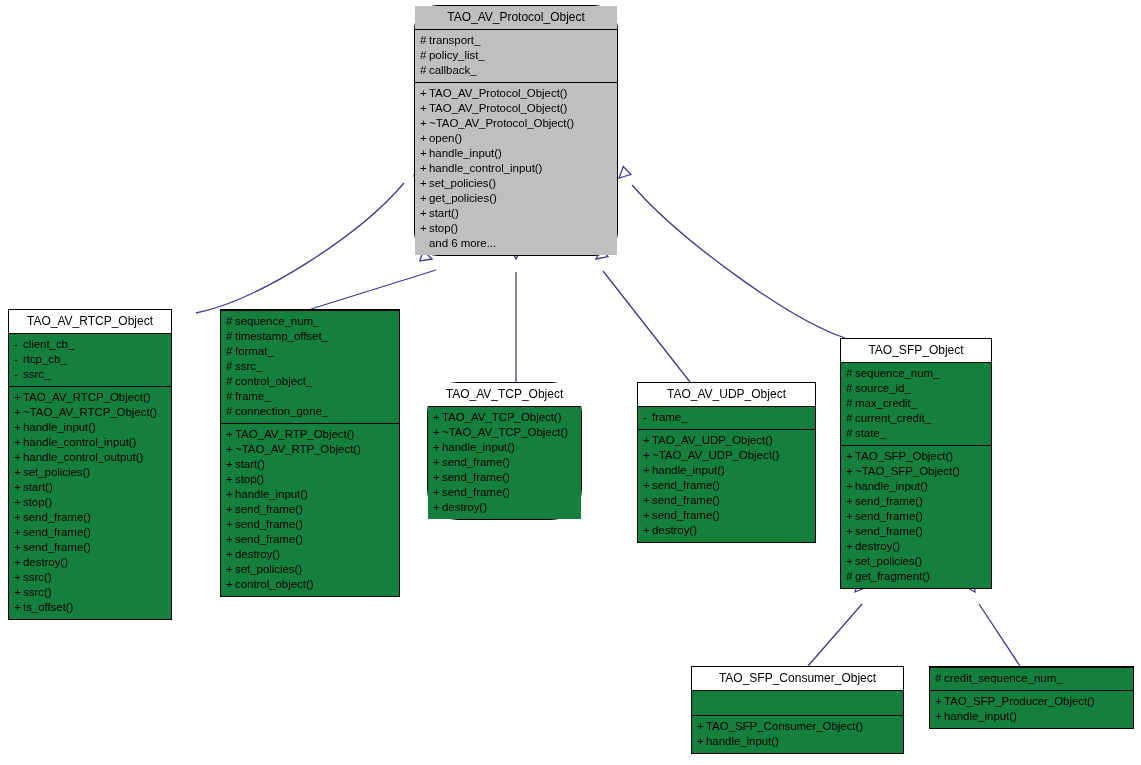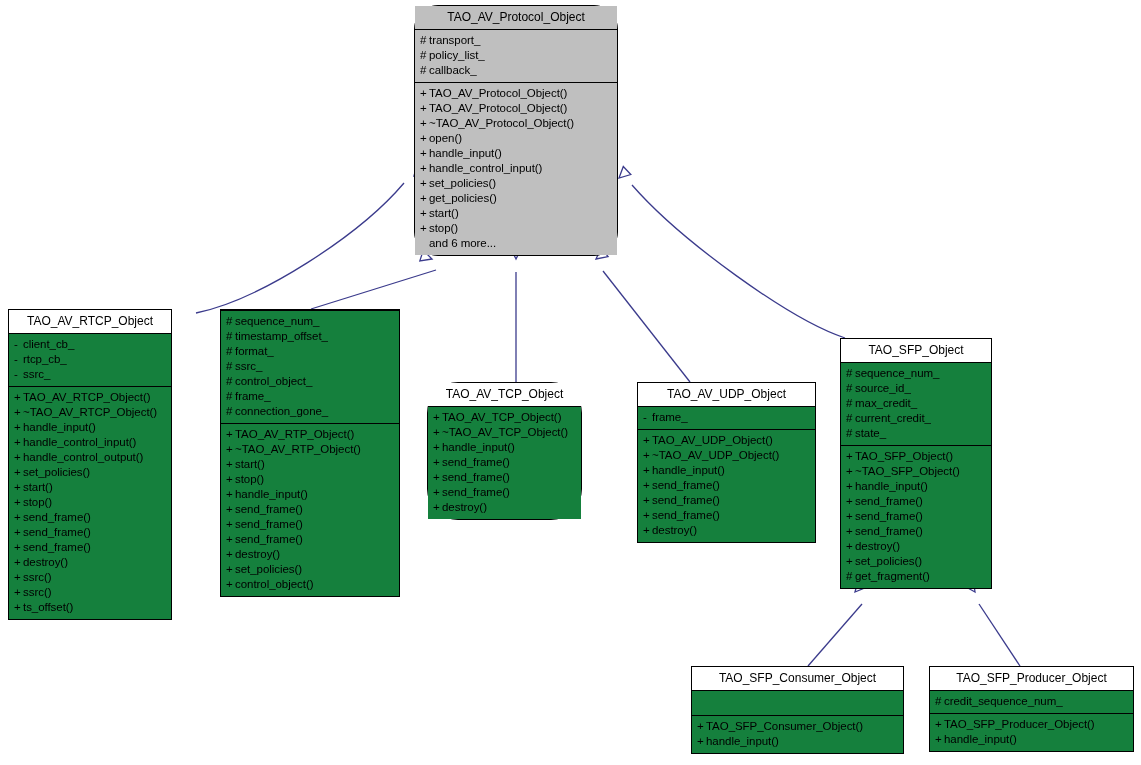--- a/index.html
+++ b/index.html
@@ -231,21 +231,20 @@
       </div>
       <div class="uml-node" style="left: 691px; top: 666px; width: 213px;">
         <div class="node-title">TAO_SFP_Consumer_Object</div>
         <div class="node-compartment empty"></div>
         <div class="node-compartment">
           <div class="member-row"><span class="member-vis">+</span><span class="member-name">TAO_SFP_Consumer_Object()</span></div>
           <div class="member-row"><span class="member-vis">+</span><span class="member-name">handle_input()</span></div>
         </div>
       </div>
       <div class="uml-node" style="left: 929px; top: 666px; width: 205px;">
-        <div class="node-title">TAO_SFP_Producer_Object</div>
         <div class="node-compartment">
           <div class="member-row"><span class="member-vis">#</span><span class="member-name">credit_sequence_num_</span></div>
         </div>
         <div class="node-compartment">
           <div class="member-row"><span class="member-vis">+</span><span class="member-name">TAO_SFP_Producer_Object()</span></div>
           <div class="member-row"><span class="member-vis">+</span><span class="member-name">handle_input()</span></div>
         </div>
       </div>
     </div>
 </div>

